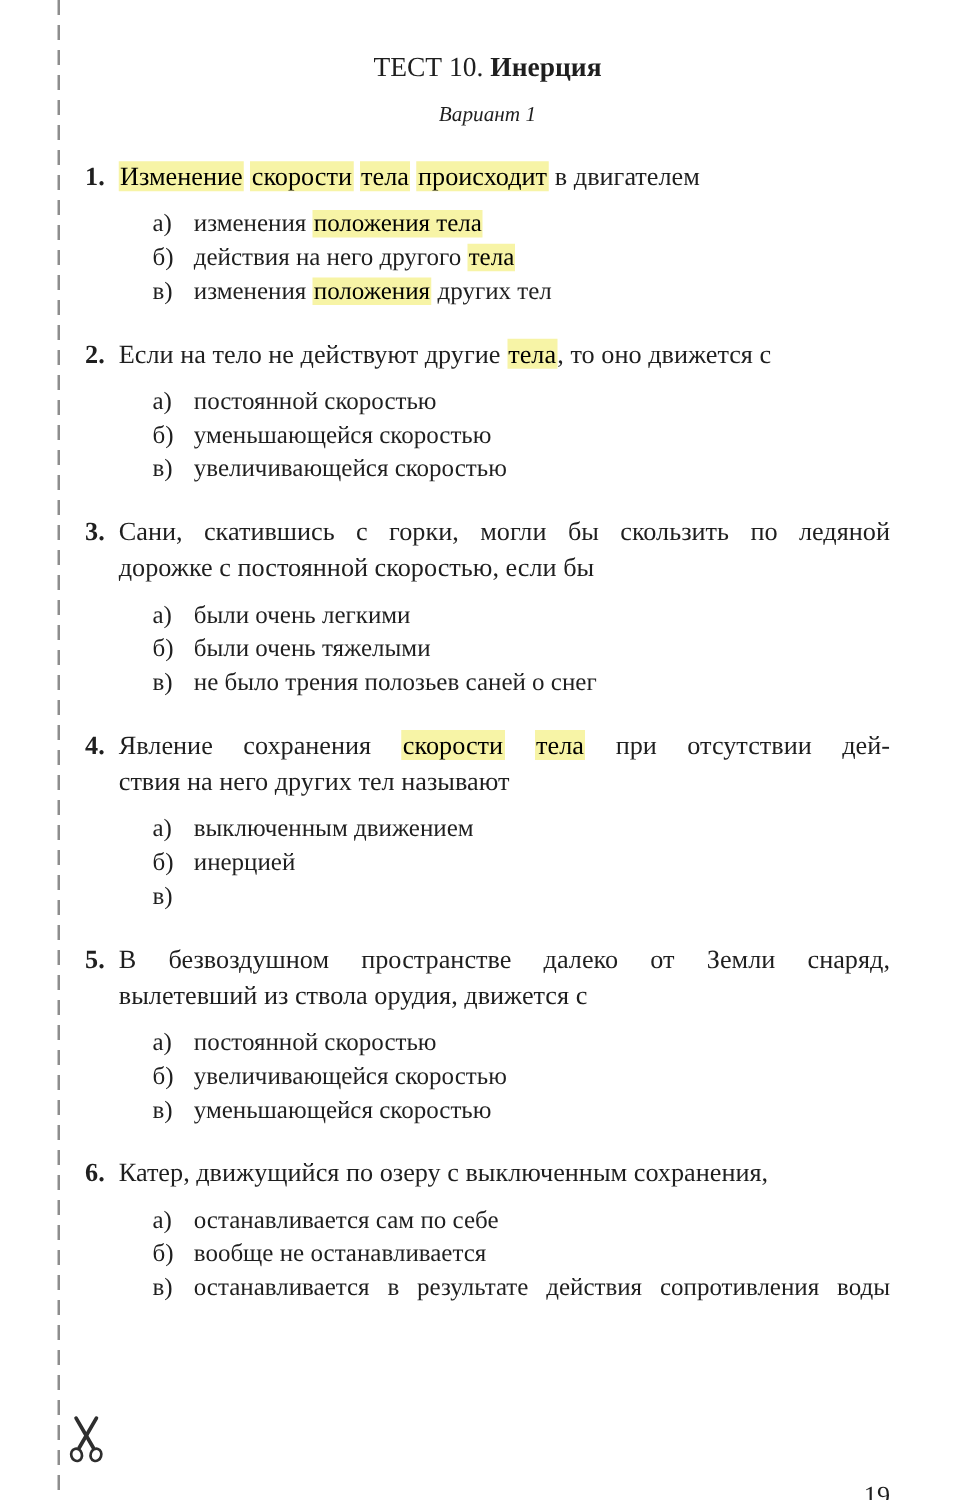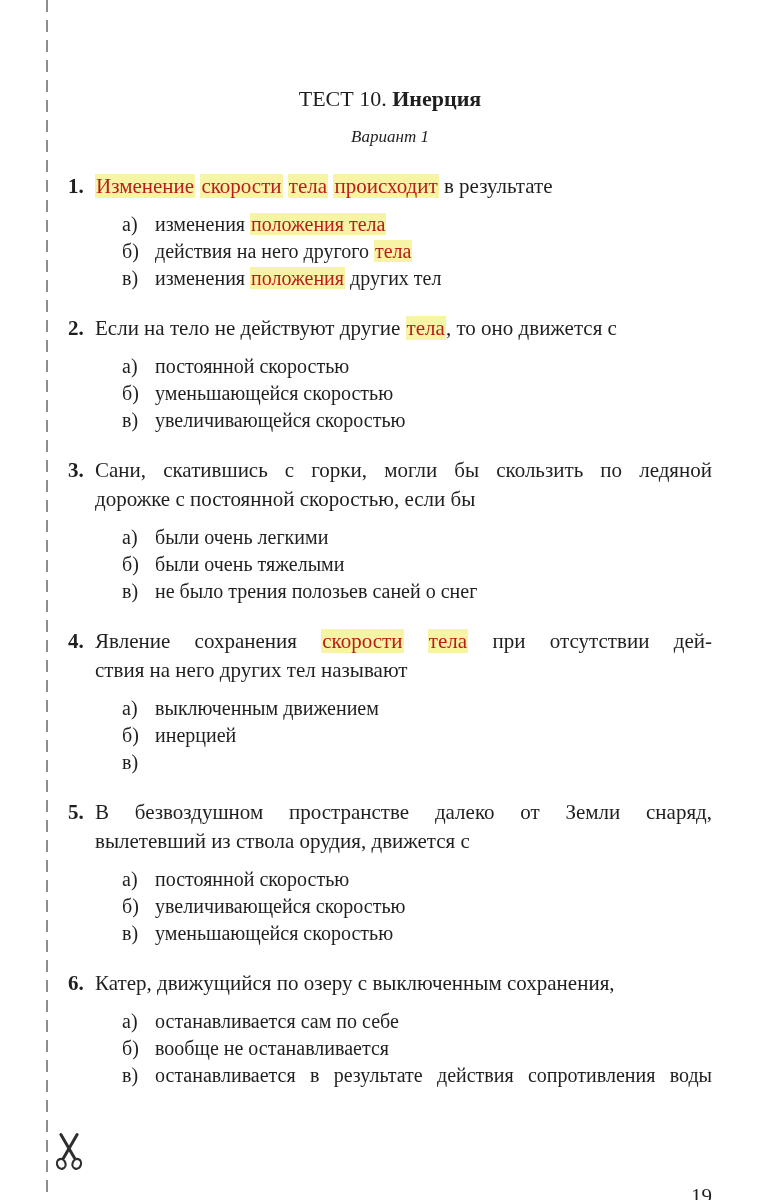--- a/index.html
+++ b/index.html
@@ -21,21 +21,21 @@
     top: 0;
     bottom: 0;
     width: 2px;
     background: repeating-linear-gradient(to bottom, #8d8d8d 0 12px, transparent 12px 20px);
   }
   .content {
     position: absolute;
     left: 68px;
     top: 0;
     width: 644px;
-    padding-top: 86px;
+    padding-top: 41px;
   }
   .title {
     text-align: center;
     font-size: 22px;
     line-height: 26px;
     white-space: pre-wrap;
   }
   .title .bold { font-weight: bold; }
   .subtitle {
     text-align: center;
@@ -66,21 +66,21 @@
   .opt {
     display: flex;
     padding-left: 54px;
     font-size: 20px;
     line-height: 27px;
   }
   .optletter { width: 33px; flex: none; }
   .opttext { flex: 1; }
   .hl {
     background: #f7f4a6;
-    color: #b91c1c;
+    color: #000000;
     padding: 0 1px;
     font-family: Liberation Serif, serif;
   }
   .b { font-weight: normal; }
   .pagenum {
     position: absolute;
     right: 51px;
     top: 1183px;
     font-size: 21px;
     line-height: 26px;
@@ -99,21 +99,21 @@
 <div class="cutline"></div>
 
 <div class="content">
   <div class="title"><span>ТЕСТ 10. </span><span class="bold">Инерция</span></div>
   <div class="subtitle">Вариант 1</div>
   <div id="questions">
       <div class="question">
         <div class="qrow">
           <div class="qnum">1.</div>
           <div class="qtext">
-            <div class="line"><span class="hl">Изменение</span><span> </span><span class="hl">скорости</span><span> </span><span class="hl">тела</span><span> </span><span class="hl">происходит</span><span> в результате</span></div>
+            <div class="line"><span class="hl">Изменение</span><span> </span><span class="hl">скорости</span><span> </span><span class="hl">тела</span><span> </span><span class="hl">происходит</span><span> в двигателем</span></div>
           </div>
         </div>
         <div class="options">
           <div class="opt">
             <div class="optletter">а)</div>
             <div class="opttext"><span>изменения </span><span class="hl">положения тела</span></div>
           </div>
           <div class="opt">
             <div class="optletter">б)</div>
             <div class="opttext"><span>действия на него другого </span><span class="hl">тела</span></div>

